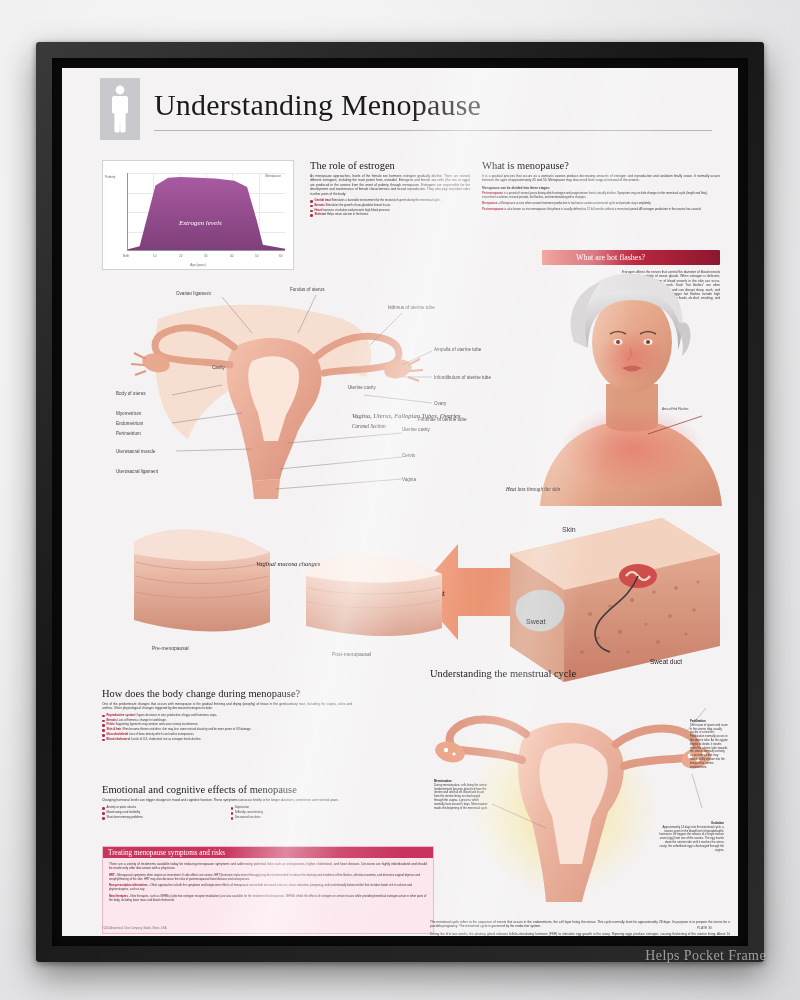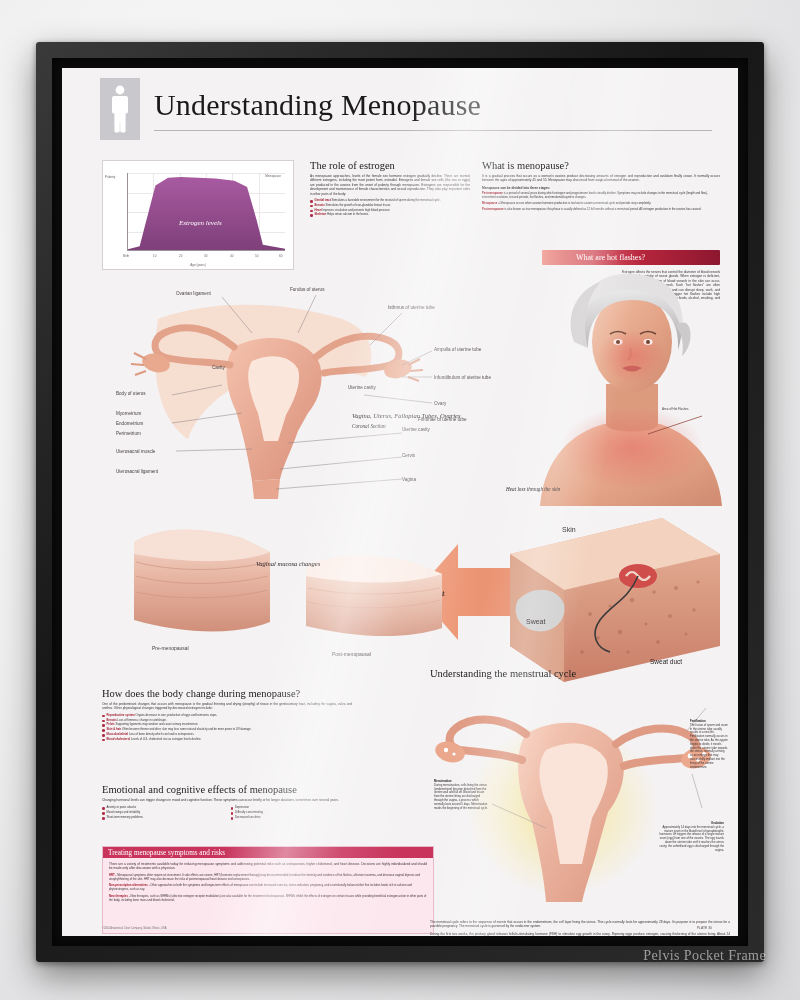--- a/index.html
+++ b/index.html
@@ -572,13 +572,13 @@
       </div>
 
       <div id="footer-left">©2004 Anatomical Chart Company, Skokie, Illinois, USA</div>
       <div id="footer-right">PLATE  30</div>
 
       <div id="glass"></div>
     </div>
   </div>
 </div>
 
-<div id="watermark">Pelvis Pocket Frame</div>
+<div id="watermark">Helps Pocket Frame</div>
 
 </body></html>

